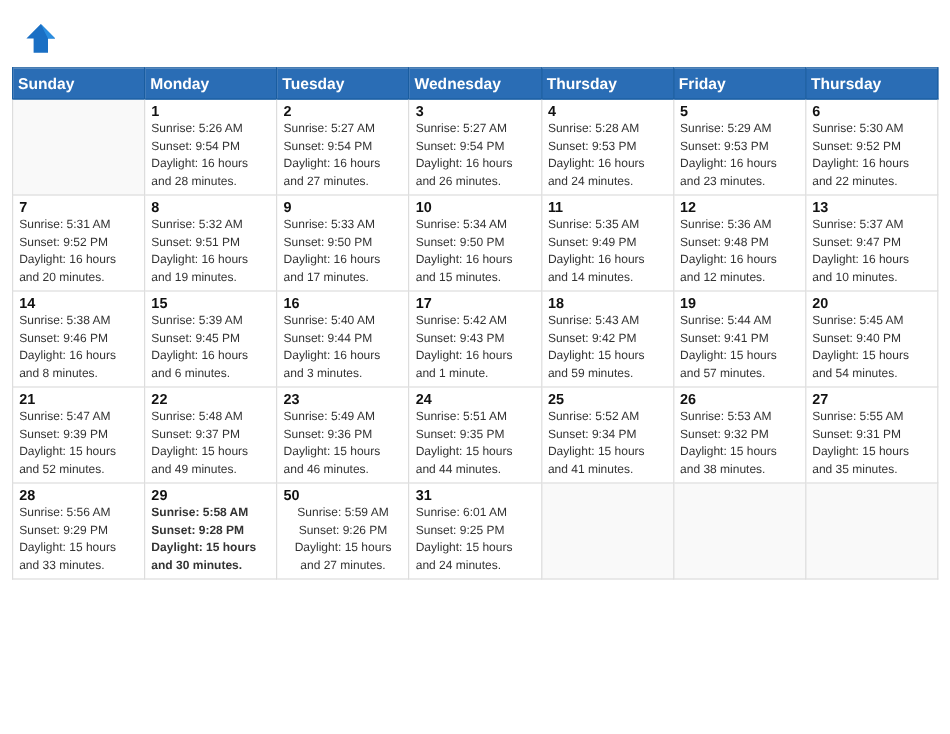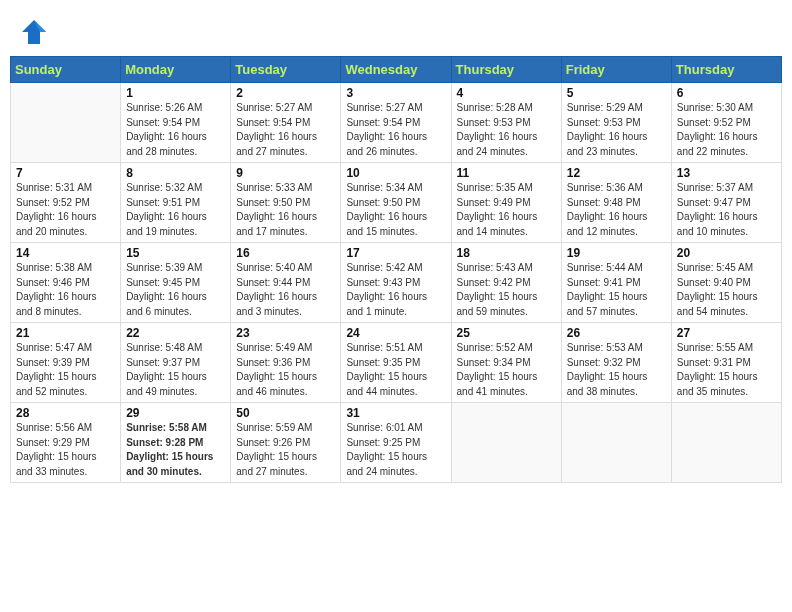--- a/index.html
+++ b/index.html
@@ -54,21 +54,21 @@
       color: #333;
     }
     .calendar {
       width: 100%;
       border-collapse: collapse;
       margin-top: 6px;
       border: 1px solid #ccc;
     }
     .calendar th {
       background-color: #2a6db5;
-      color: #bef264;
+      color: #ffffff;
       font-size: 13px;
       font-weight: bold;
       padding: 5px 4px;
       text-align: left;
       border: 1px solid #1a5da0;
       margin-top: 15px;
     }
     .calendar td {
       vertical-align: top;
       border: 1px solid #ddd;
@@ -335,21 +335,21 @@
         </td>
         <td>
           <span class="day-number">29</span>
           <div class="day-info" style="white-space: pre-line; font-weight: bold;">Sunrise: 5:58 AM
 Sunset: 9:28 PM
 Daylight: 15 hours
 and 30 minutes.</div>
         </td>
         <td>
           <span class="day-number">50</span>
-          <div class="day-info" style="white-space: pre-line;">Sunrise: 5:59 AM
+          <div class="day-info" style="white-space: pre-line; text-align: center;">Sunrise: 5:59 AM
 Sunset: 9:26 PM
 Daylight: 15 hours
 and 27 minutes.</div>
         </td>
         <td>
           <span class="day-number">31</span>
           <div class="day-info" style="white-space: pre-line;">Sunrise: 6:01 AM
 Sunset: 9:25 PM
 Daylight: 15 hours
 and 24 minutes.</div>

